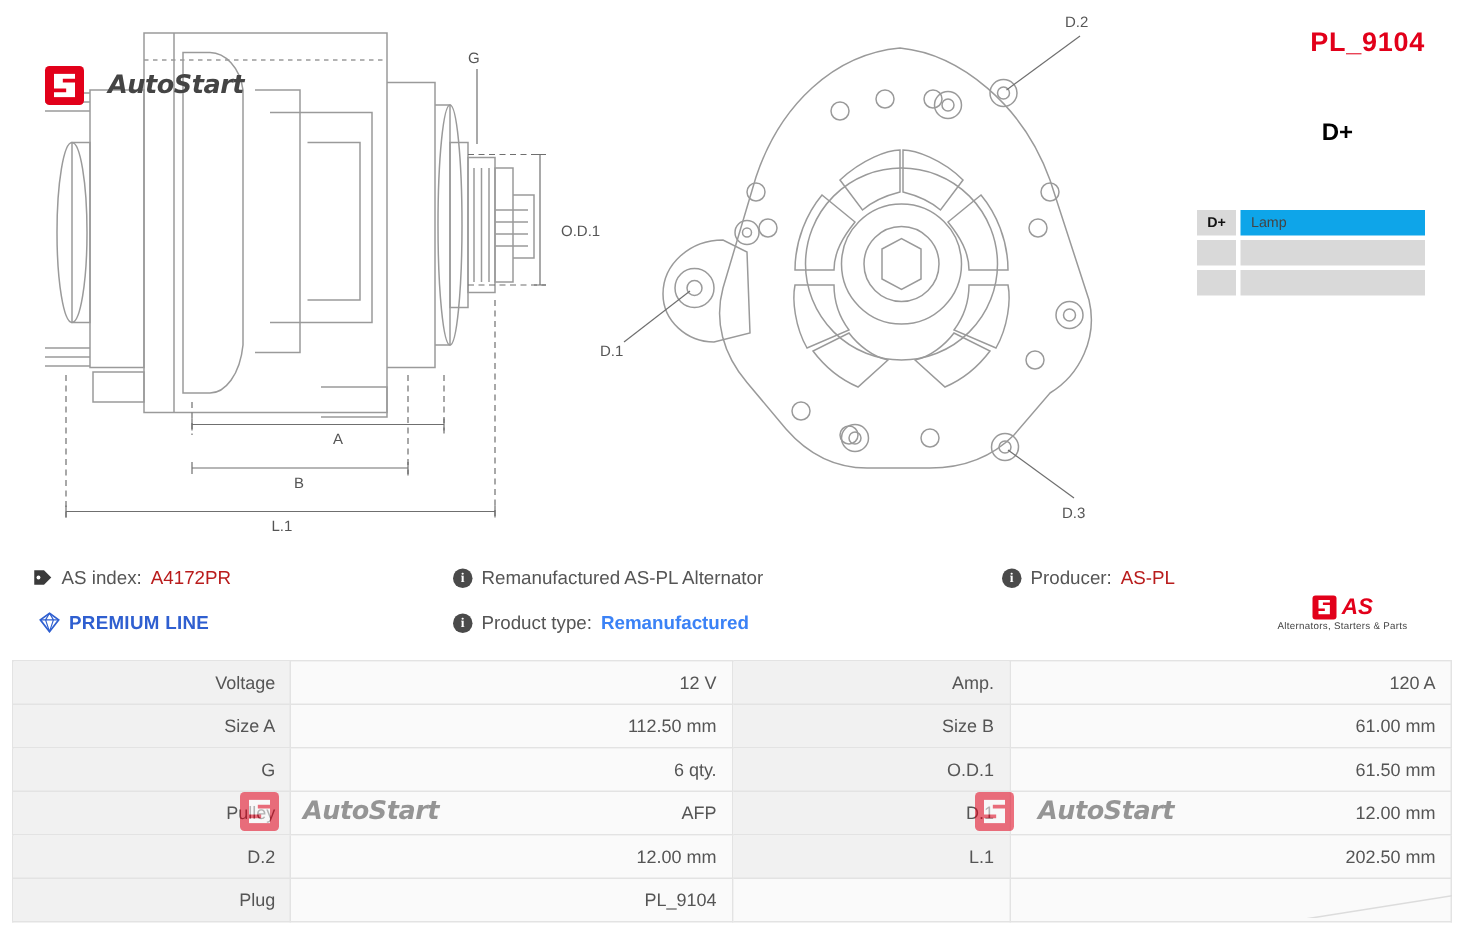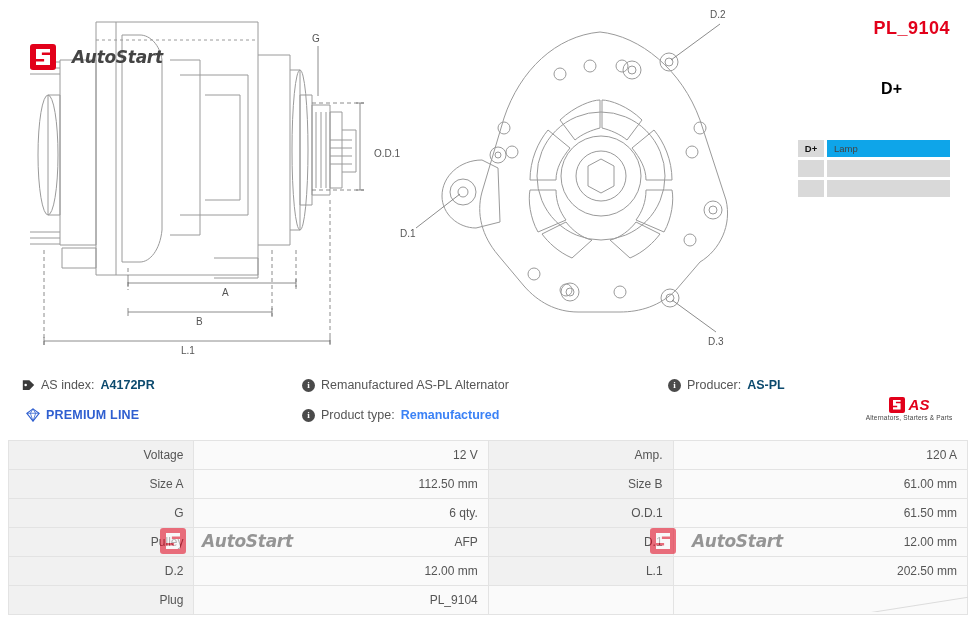--- a/index.html
+++ b/index.html
@@ -60,30 +60,30 @@
 
   
   .info{position:absolute;left:0;top:370px;width:812px;height:62px;}
   .info-item{position:absolute;display:flex;align-items:center;gap:6px;font-size:12.5px;color:#555;}
   .tag-icon{width:13px;height:12px;flex:none;}
   .i-icon{
     width:13px;height:13px;border-radius:50%;background:#4a4a4a;color:#fff;
     font-size:9px;font-weight:bold;font-family:"Liberation Serif",serif;
     display:flex;align-items:center;justify-content:center;flex:none;
   }
-  .bold-dark{color:#0c4a6e;font-weight:bold;}
+  .bold-dark{color:#b91c1c;font-weight:normal;}
   .green{color:#3b82f6;font-weight:bold;}
   .premium{
     position:absolute;display:flex;align-items:center;gap:6px;
     color:#2f5fd0;font-size:12.5px;font-weight:bold;letter-spacing:.2px;
   }
   .diamond{width:14px;height:14px;flex:none;}
 
   
-  .as-logo{position:absolute;right:12px;top:396px;text-align:center;width:110px;}
+  .as-logo{position:absolute;right:26px;top:396px;text-align:center;width:110px;}
   .as-logo .as-top{display:flex;align-items:center;justify-content:center;gap:4px;}
   .as-logo .as-mark{
     width:16px;height:16px;background:#e2001a;border-radius:2px;position:relative;
   }
   .as-logo .as-mark:before{
     content:"";position:absolute;left:4px;top:3px;width:8px;height:10px;background:#fff;
     clip-path:polygon(0% 0%,100% 0%,100% 22%,42% 22%,42% 38%,100% 38%,100% 100%,0% 100%,0% 78%,58% 78%,58% 62%,0% 62%);
   }
   .as-logo .as-name{color:#e2001a;font-weight:bold;font-style:italic;font-size:15px;}
   .as-logo .as-sub{font-size:6.5px;color:#444;letter-spacing:.2px;margin-top:1px;}

